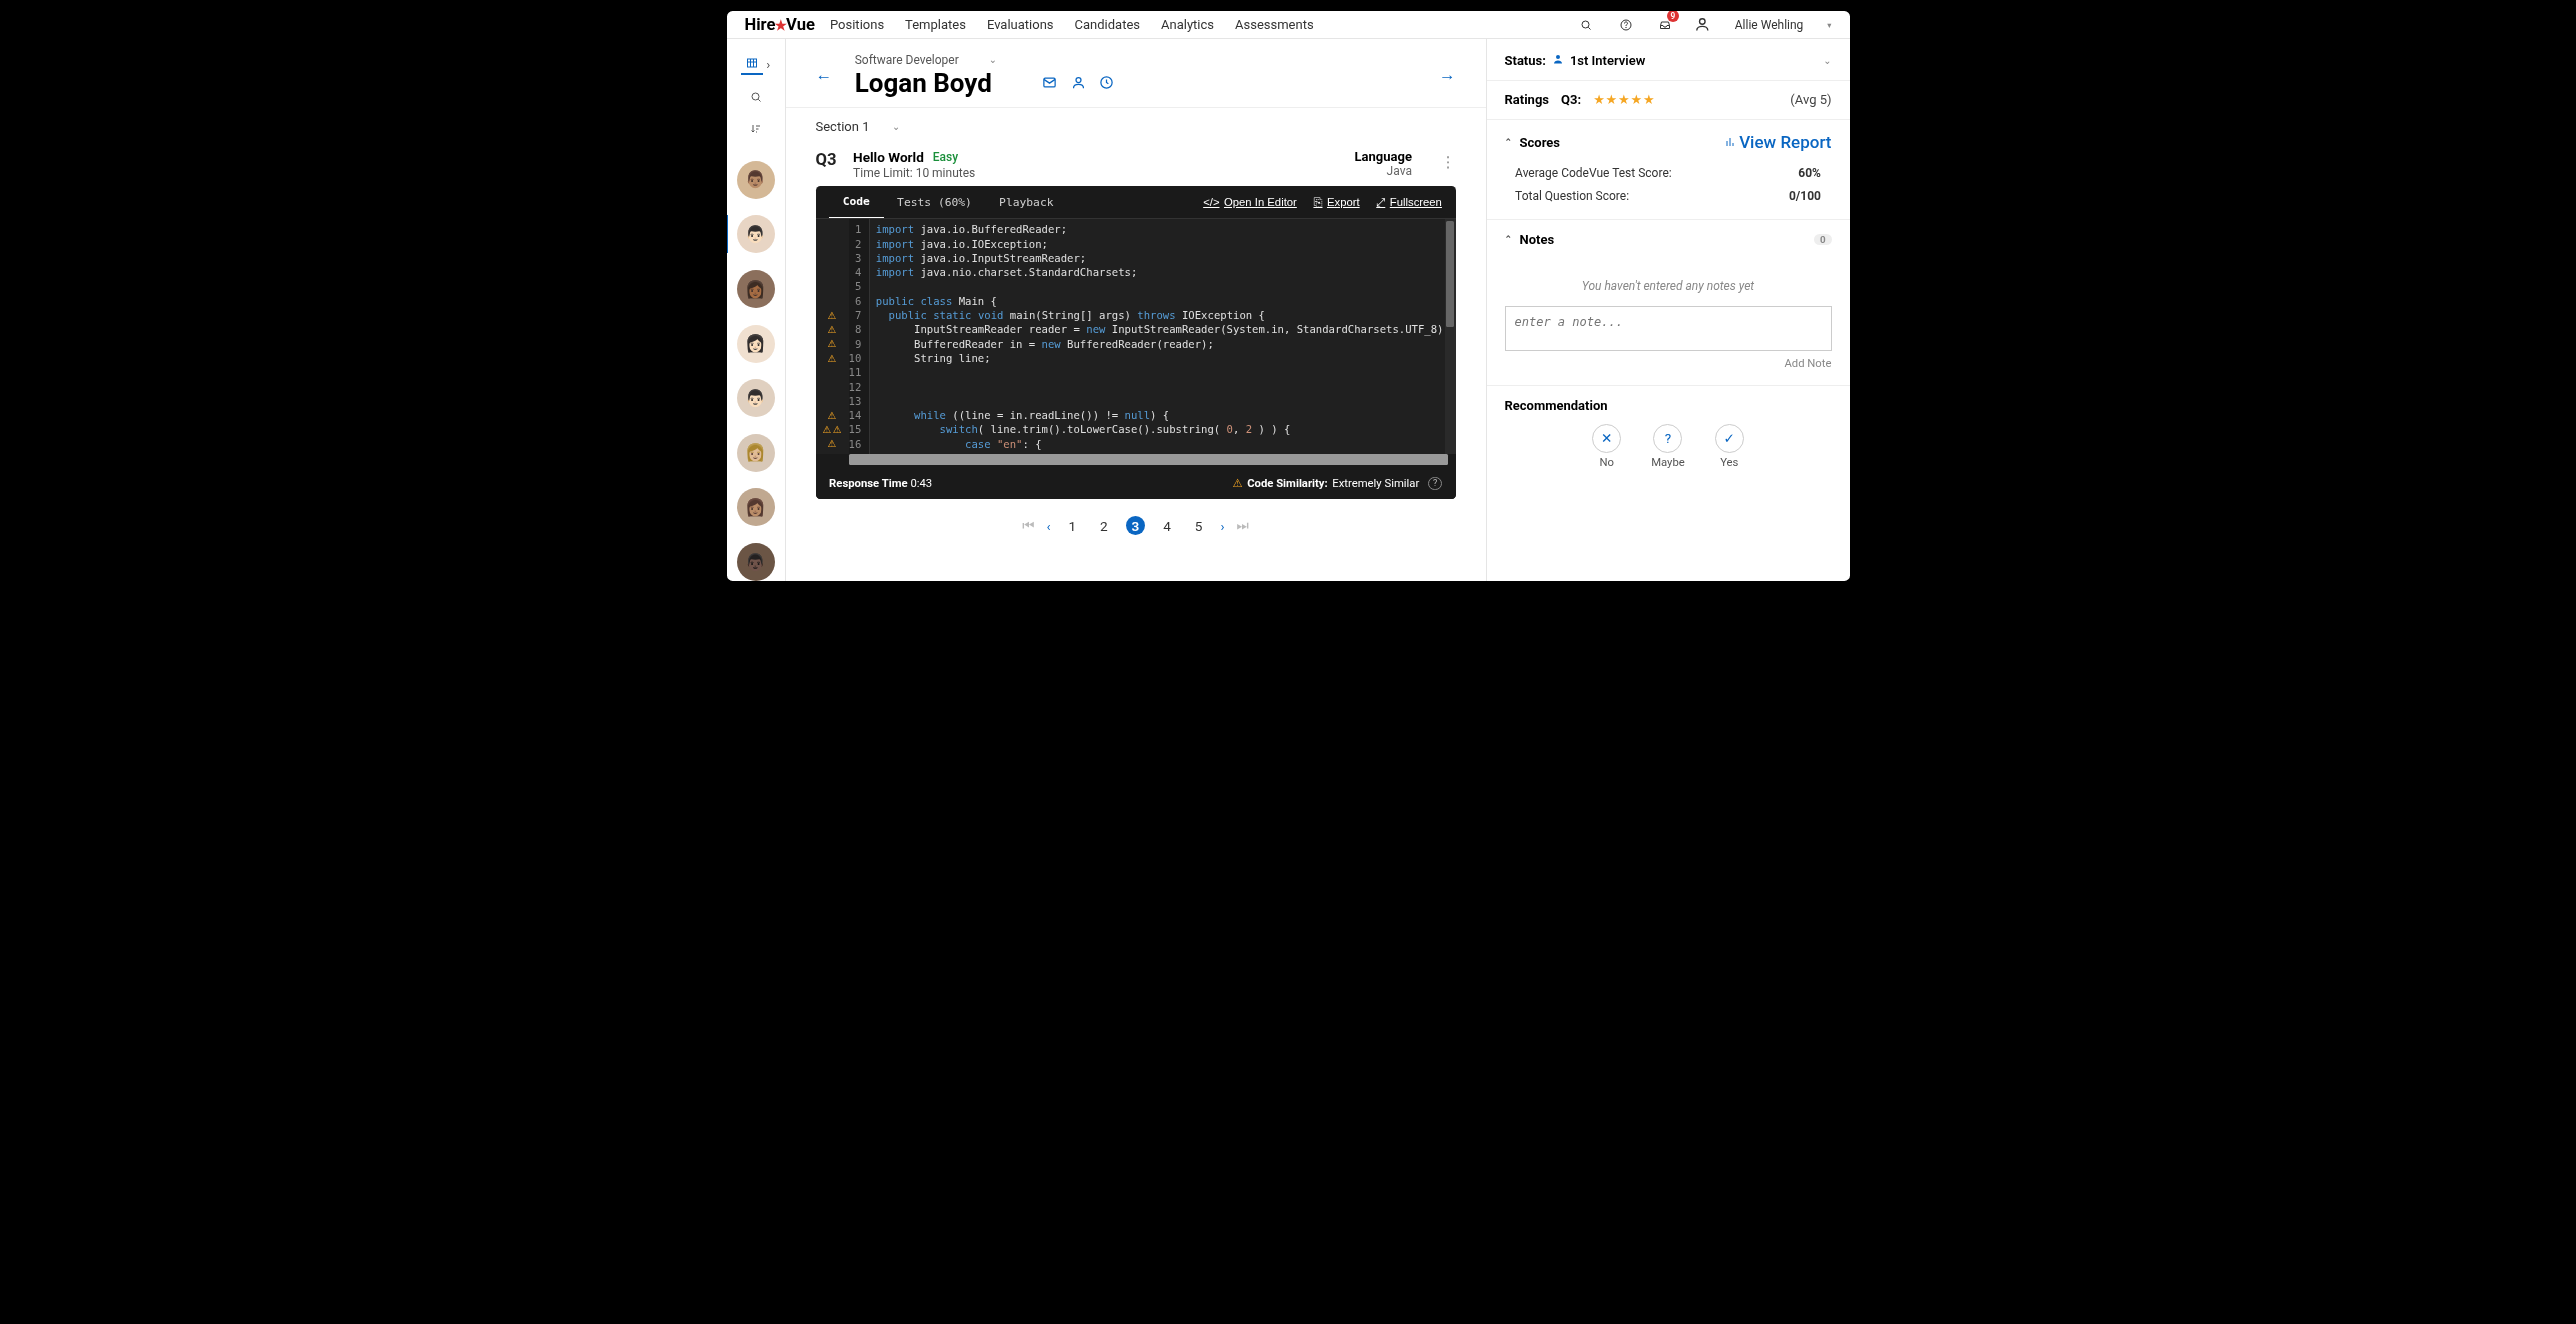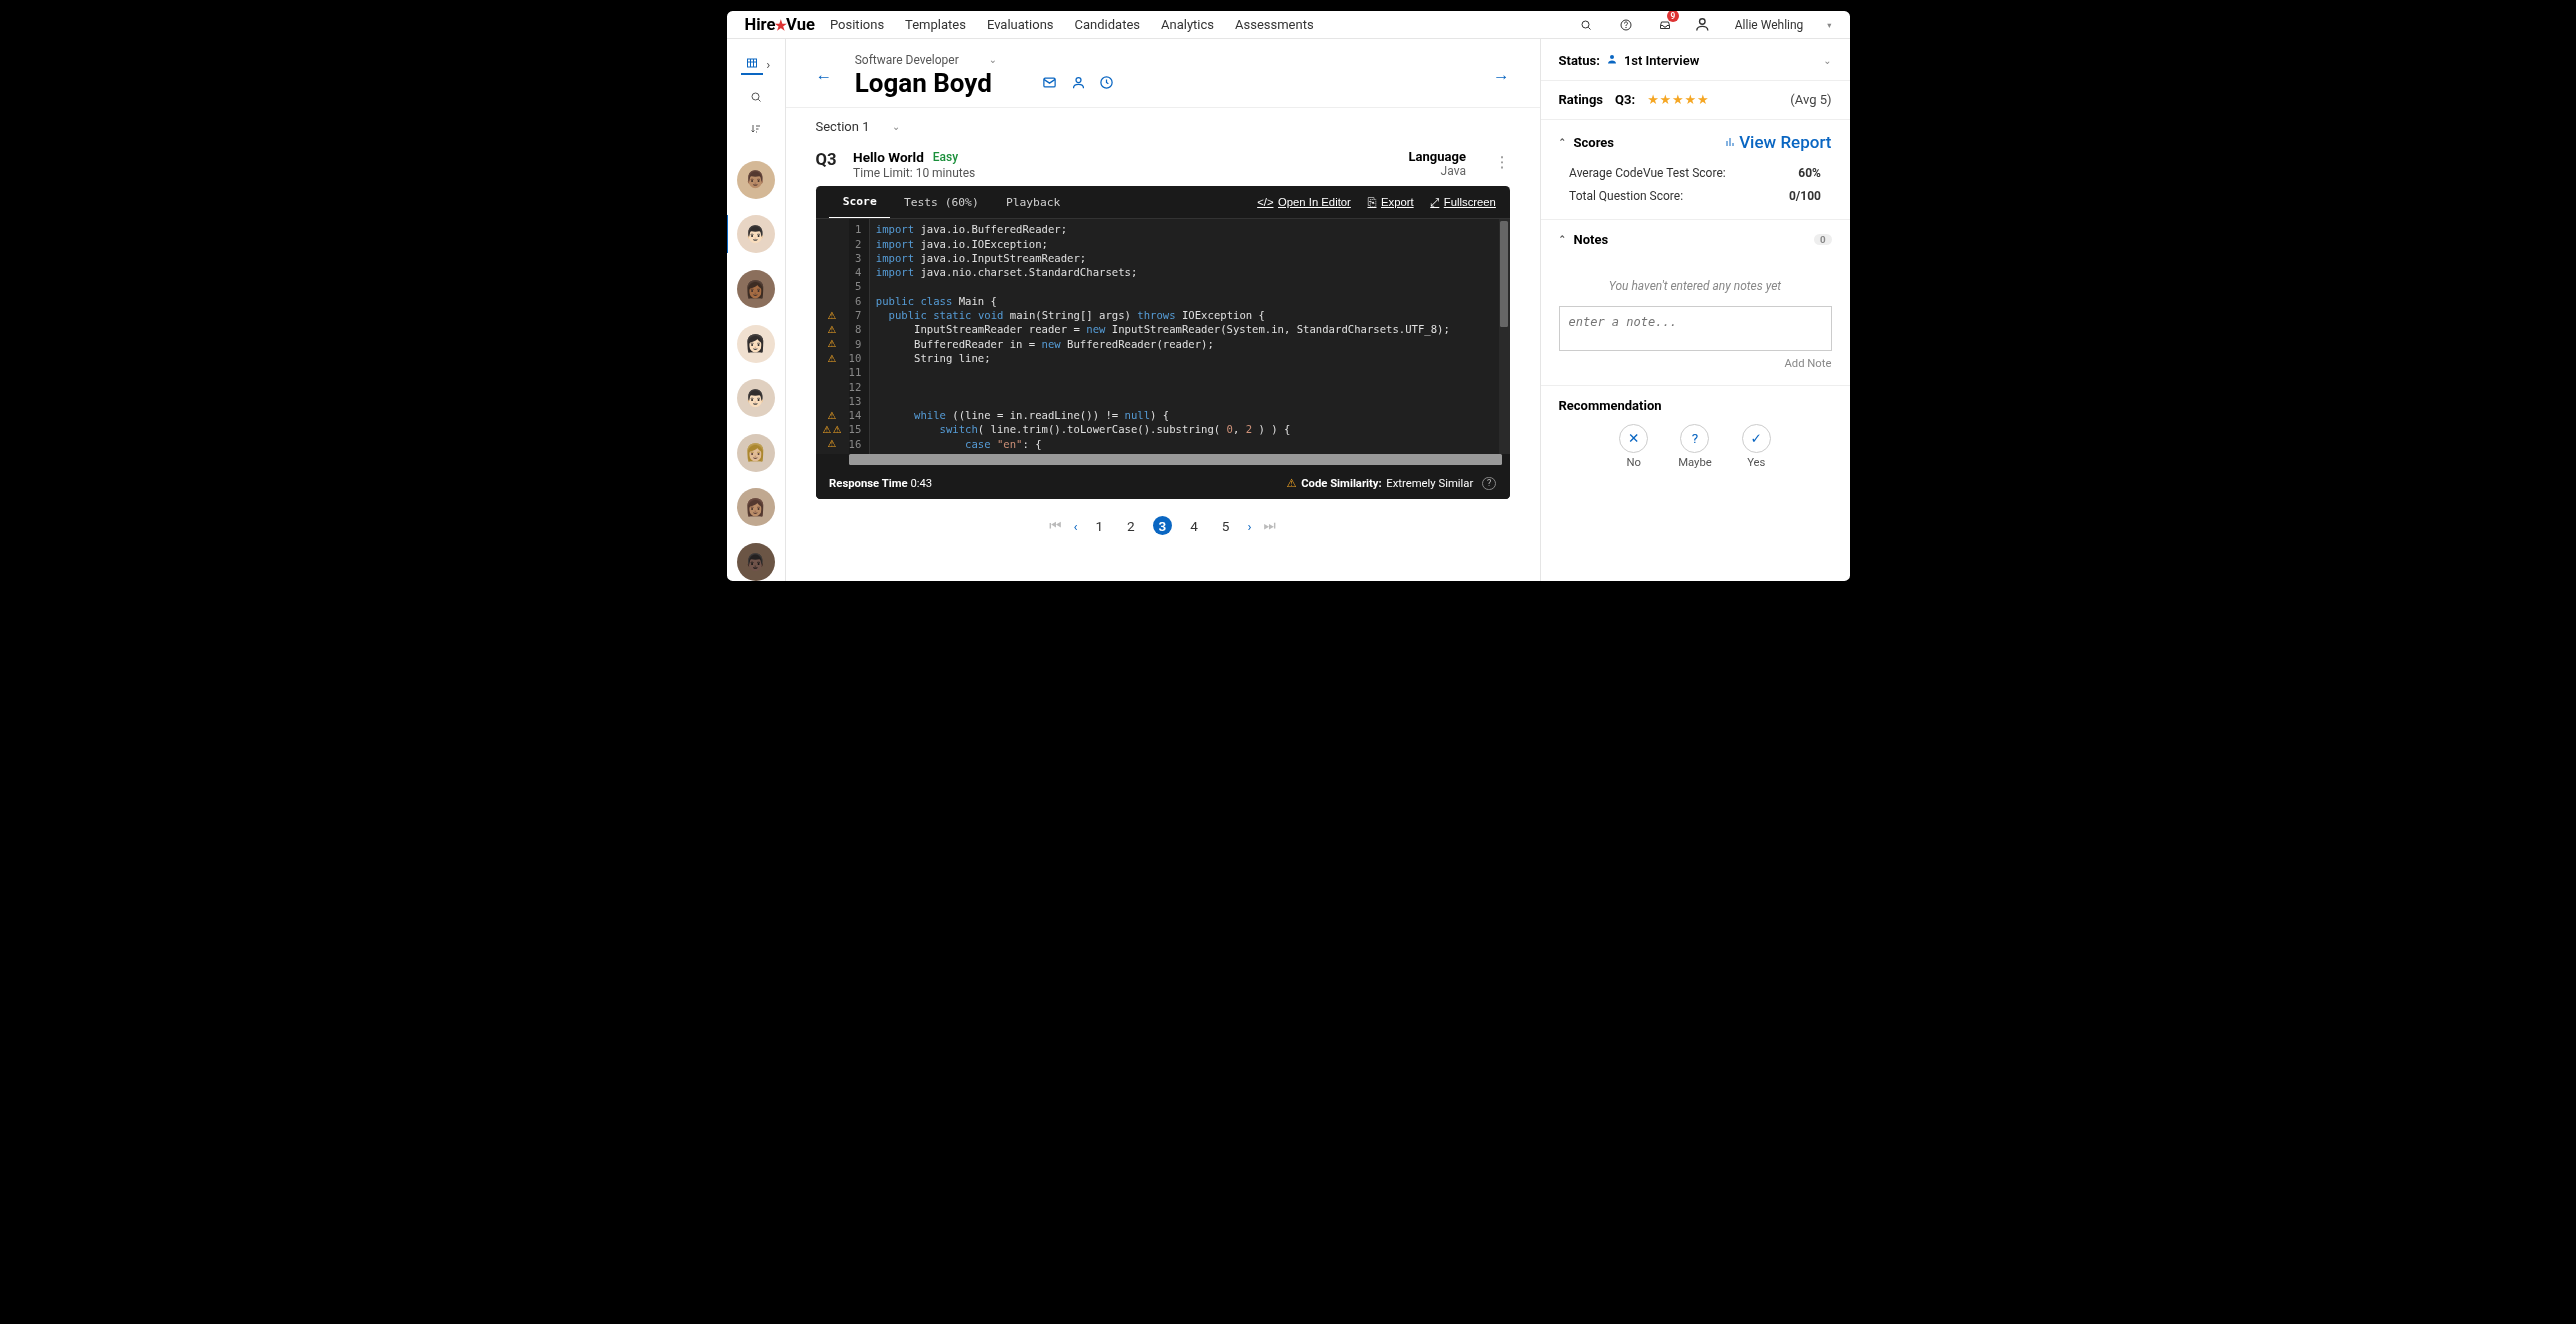--- a/index.html
+++ b/index.html
@@ -83,21 +83,21 @@
 .code-footer .sim-lbl { font-weight: 700; }
 .code-footer .help { border: 0.8px solid #888; border-radius: 50%; width: 13.6px; height: 13.6px; display: inline-flex; align-items: center; justify-content: center; font-size: 9px; color: #bbb; margin-left: 4.5px; }
 
 .pager { display: flex; align-items: center; justify-content: center; gap: 12px; padding: 16.6px 0 7.5px 0; font-size: 13.6px; }
 .pager .pg { color: #333; cursor: pointer; width: 19.6px; height: 19.6px; display: flex; align-items: center; justify-content: center; }
 .pager .pg.active { background: #0a66c2; color: #fff; border-radius: 50%; font-weight: 600; }
 .pager .arrow { color: #0a66c2; cursor: pointer; }
 .pager .arrow.dis { color: #bbb; }
 
 
-.rpanel { width: 310px; border-left: 0.8px solid #e5e5e5; padding: 13.6px 18px; overflow: auto; }
+.rpanel { width: 364px; border-left: 0.8px solid #e5e5e5; padding: 13.6px 18px; overflow: auto; }
 .status-row { display: flex; align-items: center; gap: 6px; font-size: 13px; }
 .status-row .lbl { font-weight: 700; }
 .status-row .pers { color: #0a66c2; }
 .status-row .chev { margin-left: auto; color: #888; font-size: 9.8px; }
 .hr { height: 0.8px; background: #eee; margin: 12px -18px; }
 .ratings-row { display: flex; align-items: center; gap: 12px; font-size: 13px; }
 .ratings-row .lbl { font-weight: 700; }
 .stars { color: #f5a623; font-size: 13px; letter-spacing: 0.8px; }
 .ratings-row .avg { margin-left: auto; color: #444; }
 .section-hd { display: flex; align-items: center; gap: 7.5px; font-size: 13px; font-weight: 700; margin-bottom: 9px; cursor: pointer; }
@@ -254,21 +254,21 @@
             </div>
             <div class="q-lang">
               <div class="lbl">Language</div>
               <div class="val">Java</div>
             </div>
             <div class="q-more">⋮</div>
           </div>
 
           <div class="code-panel">
             <div class="code-tabs">
-              <div class="code-tab active">Score</div>
+              <div class="code-tab active">Code</div>
               <div class="code-tab">Tests (60%)</div>
               <div class="code-tab">Playback</div>
               <div class="code-tabs-right">
                 <span class="code-link">
                     <span>&lt;/&gt;</span>
                     <span>Open In Editor</span>
                   </span>
                 <span class="code-link">
                     <span>⎘</span>
                     <span>Export</span>

